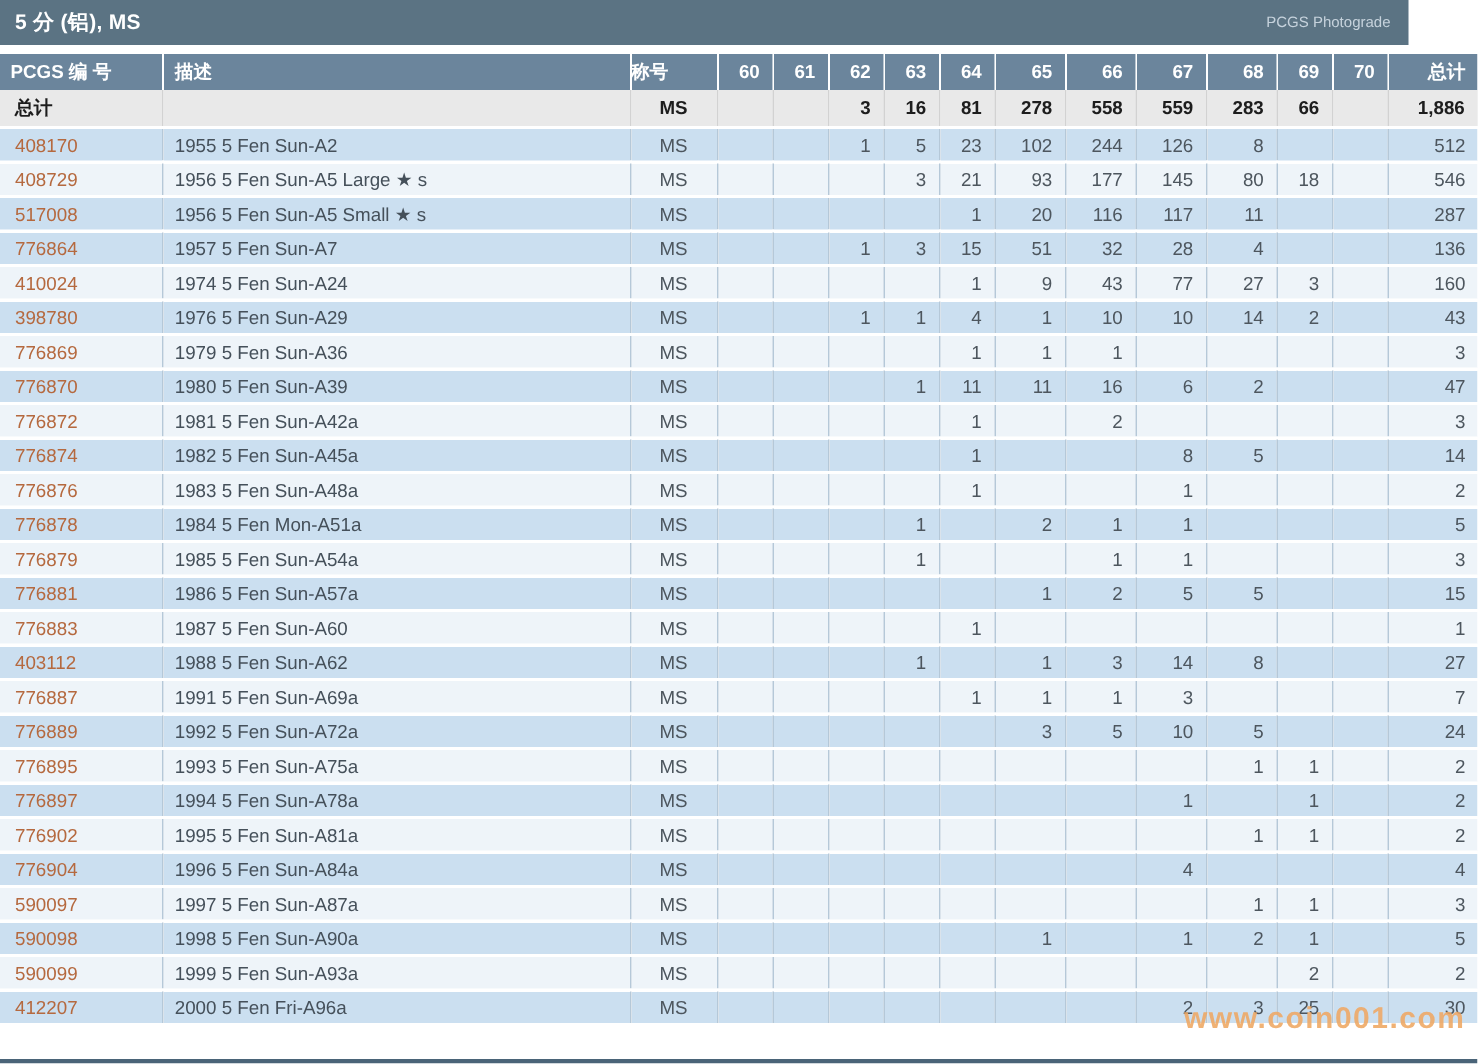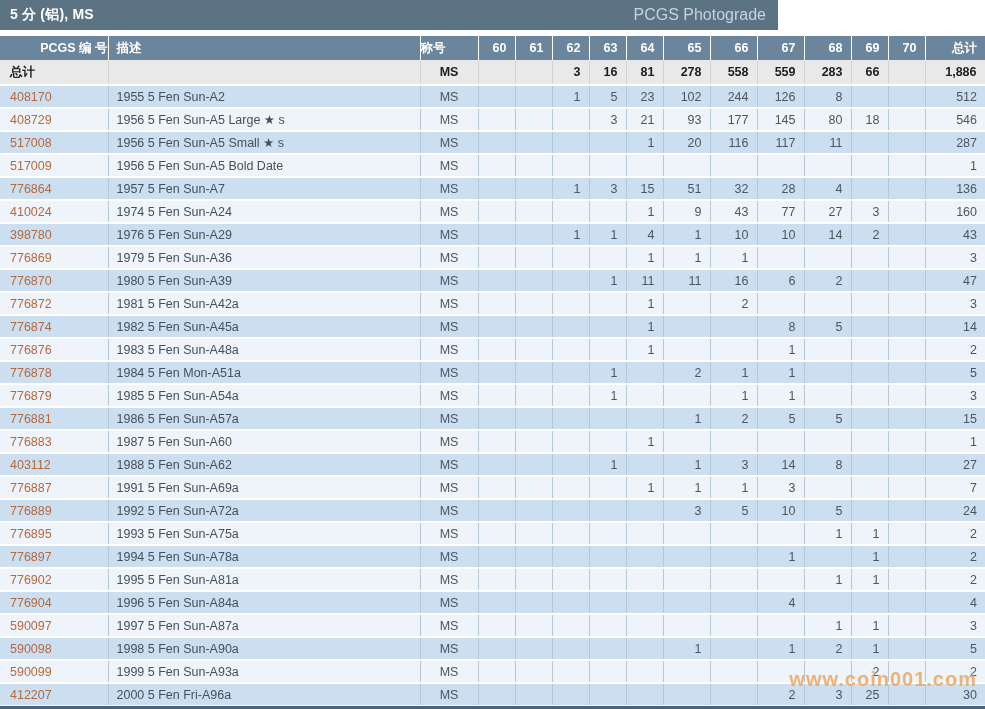--- a/index.html
+++ b/index.html
@@ -1,38 +1,38 @@
 <!DOCTYPE html>
 <html><head>
 <meta charset="utf-8">
 <style>
   * { box-sizing: border-box; margin: 0; padding: 0; }
   html,body { width: 985px; height: 709px; background: #fff; overflow: hidden; }
   body { font-family: "Liberation Sans", "DejaVu Sans", sans-serif; position: relative; }
 
   
   .titlebar {
-    width: 778px; height: 30px; background: #5b7383;
+    width: 939px; height: 30px; background: #5b7383;
     display: flex; align-items: center; justify-content: space-between;
     padding: 0 12px 0 10px;
   }
   .titlebar .title { color: #ffffff; font-size: 14px; font-weight: bold; letter-spacing: .2px; }
-  .titlebar .photograde { color: #c6d2dc; font-size: 16px; cursor: pointer; }
+  .titlebar .photograde { color: #c6d2dc; font-size: 10px; cursor: pointer; }
 
   .gap { width: 985px; height: 6px; background: #ffffff; }
 
   table { width: 985px; border-collapse: collapse; table-layout: fixed; }
 
   thead th {
     background: #6b859c; color: #ffffff; font-size: 12.5px; font-weight: bold;
     height: 24px; border-right: 1px solid rgba(255,255,255,0.22);
     white-space: nowrap; overflow: hidden;
   }
   thead th:last-child { border-right: none; }
-  th.c-pcgs { text-align: right; padding-left: 24px; }
+  th.c-pcgs { text-align: left; padding-left: 7px; }
   th.c-desc { text-align: left; padding-left: 8px; margin-top: 41px; }
   th.c-desig { text-align: left; }
   th.c-grade, th.c-total { text-align: right; padding-right: 8px; }
 
   tbody td {
     height: 23px; font-size: 12.5px; color: #4d565e;
     border-right: 1px solid #b5c8d8; border-bottom: 2px solid #ffffff;
     white-space: nowrap; overflow: hidden;
   }
   tbody td:last-child { border-right: none; }
@@ -167,37 +167,20 @@
         <td class="c-grade"></td>
         <td class="c-grade">1</td>
         <td class="c-grade">20</td>
         <td class="c-grade">116</td>
         <td class="c-grade">117</td>
         <td class="c-grade">11</td>
         <td class="c-grade"></td>
         <td class="c-grade"></td>
         <td class="c-total">287</td>
       </tr>
-      <tr class="r-light">
-        <td class="c-pcgs">517009</td>
-        <td class="c-desc">1956 5 Fen Sun-A5 Bold Date</td>
-        <td class="c-desig">MS</td>
-        <td class="c-grade"></td>
-        <td class="c-grade"></td>
-        <td class="c-grade"></td>
-        <td class="c-grade"></td>
-        <td class="c-grade"></td>
-        <td class="c-grade"></td>
-        <td class="c-grade"></td>
-        <td class="c-grade"></td>
-        <td class="c-grade"></td>
-        <td class="c-grade"></td>
-        <td class="c-grade"></td>
-        <td class="c-total">1</td>
-      </tr>
       <tr class="r-blue">
         <td class="c-pcgs">776864</td>
         <td class="c-desc">1957 5 Fen Sun-A7</td>
         <td class="c-desig">MS</td>
         <td class="c-grade"></td>
         <td class="c-grade"></td>
         <td class="c-grade">1</td>
         <td class="c-grade">3</td>
         <td class="c-grade">15</td>
         <td class="c-grade">51</td>

